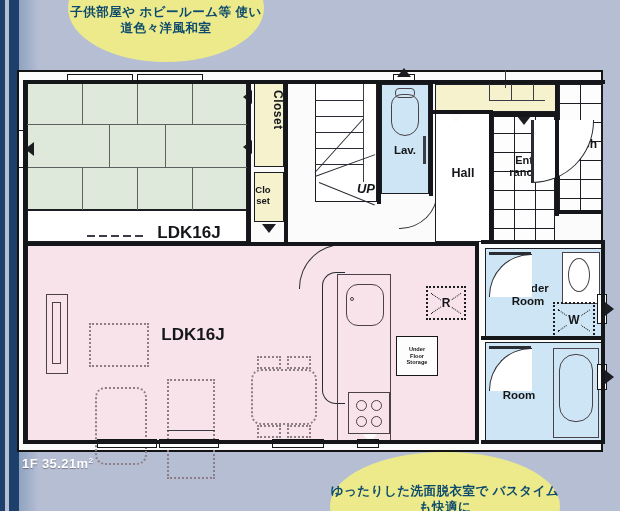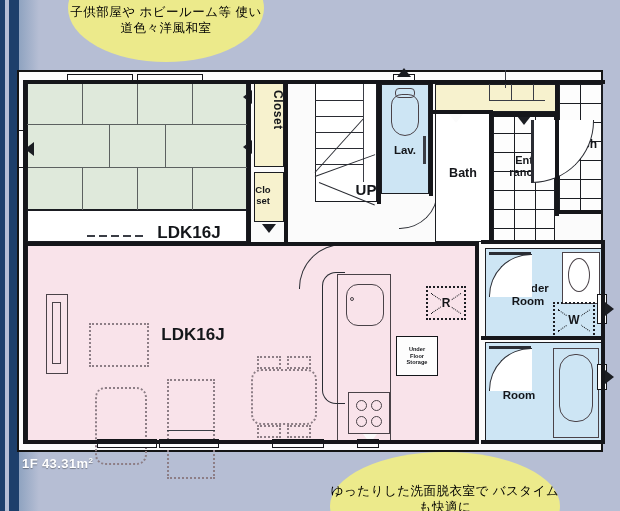--- a/index.html
+++ b/index.html
@@ -14,21 +14,21 @@
   .bg-base{position:absolute;inset:0;background:#b6bed4;}
   .bg-bar{position:absolute;top:0;bottom:0;background:#1d3f6b;}
   .bg-bar.b1{left:0px;width:5px;}
   .bg-bar.b2{left:9px;width:10px;}
   .bg-fade{position:absolute;left:19px;top:0;width:20px;bottom:0;
     background:linear-gradient(to right,#8fa3c0,#b6bed4);}
 
   
   .callout{position:absolute;border-radius:50%;
     background:#ecea8b;display:flex;align-items:center;justify-content:center;text-align:center;}
-  .callout .ct{font-size:12.5px;font-weight:normal;color:#000000;line-height:1.25;letter-spacing:.5px;}
+  .callout .ct{font-size:12.5px;font-weight:bold;color:#0c4a6e;line-height:1.25;letter-spacing:.5px;}
   #callout-top{left:68px;top:-46px;width:196px;height:108px;}
   #callout-top .ct{margin-top:26px;}
   #callout-bottom{left:330px;top:452px;width:230px;height:108px;}
   #callout-bottom .ct{margin-top:-12px;}
 
   
   #plan{position:absolute;left:17px;top:70px;width:586px;height:382px;
     background:#fbfbfb;border:2px solid #141414;box-sizing:border-box;}
 
   .wall{position:absolute;background:#15161a;}
@@ -210,42 +210,42 @@
     <div class="room f-white ol" style="left:296px;top:10px;width:62px;height:120px;"></div>
     <div class="stairline" style="left:296px;top:28px;width:48px;"></div>
     <div class="stairline" style="left:296px;top:44px;width:48px;"></div>
     <div class="stairline" style="left:296px;top:60px;width:48px;"></div>
     <div class="stairline" style="left:296px;top:76px;width:48px;"></div>
     <div class="stairline" style="left:296px;top:92px;width:48px;"></div>
     <div class="thin" style="left:344px;top:10px;width:1.4px;height:100px;"></div>
     <div class="diag" style="left:296px;top:100px;width:72px;transform:rotate(-48deg);"></div>
     <div class="diag" style="left:296px;top:104px;width:64px;transform:rotate(-20deg);"></div>
     <div class="diag" style="left:300px;top:110px;width:60px;transform:rotate(22deg);"></div>
-    <div class="lbl" style="left:332px;top:110px;width:30px;font-size:15px;">UP</div>
+    <div class="lbl" style="left:332px;top:110px;width:30px;font-size:13px;font-style:italic;">UP</div>
 
     <div class="room f-water ol" style="left:362px;top:12px;width:48px;height:110px;"></div>
     <div class="solidfurn r" style="left:372px;top:22px;width:28px;height:42px;border-radius:14px 14px 18px 18px;"></div>
     <div class="solidfurn" style="left:376px;top:16px;width:20px;height:10px;border-radius:4px;"></div>
     <div class="lbl" style="left:362px;top:72px;width:48px;font-size:11.5px;">Lav.</div>
     <div class="win" style="left:374px;top:2px;width:22px;height:9px;"></div>
     <div class="tri-ho" style="left:378px;top:-4px;border-top:none;border-bottom:9px solid #1b1d22;"></div>
 
     <div class="arcq" style="left:380px;top:118px;width:38px;height:38px;border-left:none;border-top:none;border-radius:0 0 38px 0;"></div>
     <div class="thin" style="left:404px;top:64px;width:3px;height:28px;"></div>
 
     <div class="room f-store ol" style="left:416px;top:12px;width:140px;height:28px;"></div>
     <div class="thin" style="left:470px;top:28px;width:56px;height:1.4px;"></div>
     <div class="thin" style="left:470px;top:12px;width:1.4px;height:16px;"></div>
     <div class="thin" style="left:492px;top:12px;width:1.4px;height:16px;"></div>
     <div class="thin" style="left:514px;top:12px;width:1.4px;height:16px;"></div>
     <div class="thin" style="left:536px;top:12px;width:1.4px;height:16px;"></div>
     <div class="thin" style="left:486px;top:-2px;width:1.4px;height:18px;"></div>
 
     <div class="room f-white ol" style="left:416px;top:40px;width:56px;height:130px;"></div>
-    <div class="lbl" style="left:416px;top:95px;width:56px;font-size:12.5px;">Bath</div>
+    <div class="lbl" style="left:416px;top:95px;width:56px;font-size:12.5px;">Hall</div>
     <div class="tri-d" style="left:430px;top:42px;border-top-color:#fbfbfb;"></div>
     <div class="tri-d" style="left:430px;top:42px;width:0;height:0;
          border-left:7px solid transparent;border-right:7px solid transparent;
          border-top:9px solid transparent;"></div>
 
     <div class="arcq" style="left:280px;top:172px;width:44px;height:44px;border-right:none;border-bottom:none;border-radius:44px 0 0 0;"></div>
 
     <div class="tile ol" style="left:474px;top:42px;width:62px;height:128px;"></div>
     <div class="lbl" style="left:474px;top:82px;width:62px;font-size:11px;line-height:1.1;">Ent
 rance</div>
@@ -307,16 +307,16 @@
     <div class="wall" style="left:4px;top:8px;width:4px;height:364px;"></div>
     <div class="wall" style="left:4px;top:8px;width:412px;height:4px;"></div>
     <div class="wall" style="left:414px;top:8px;width:172px;height:4px;"></div>
     <div class="wall" style="left:4px;top:368px;width:456px;height:4px;"></div>
     <div class="wall" style="left:462px;top:368px;width:124px;height:4px;"></div>
     <div class="wall" style="left:582px;top:168px;width:4px;height:204px;"></div>
 
   </div>
 
   <div id="area-label">
-    <span>1F 43.31m</span><sup>2</sup>
+    <span>1F 35.21m</span><sup>2</sup>
   </div>
 
 </div>
 
 </body></html>

